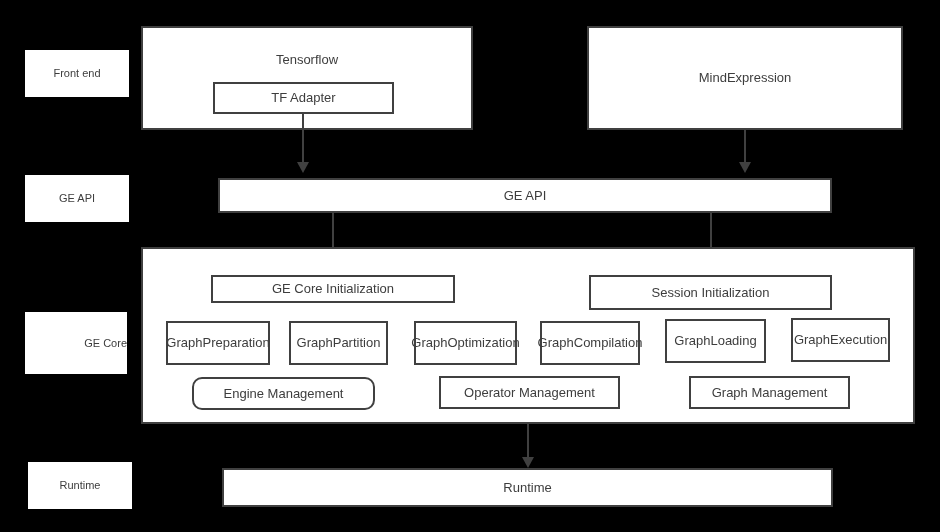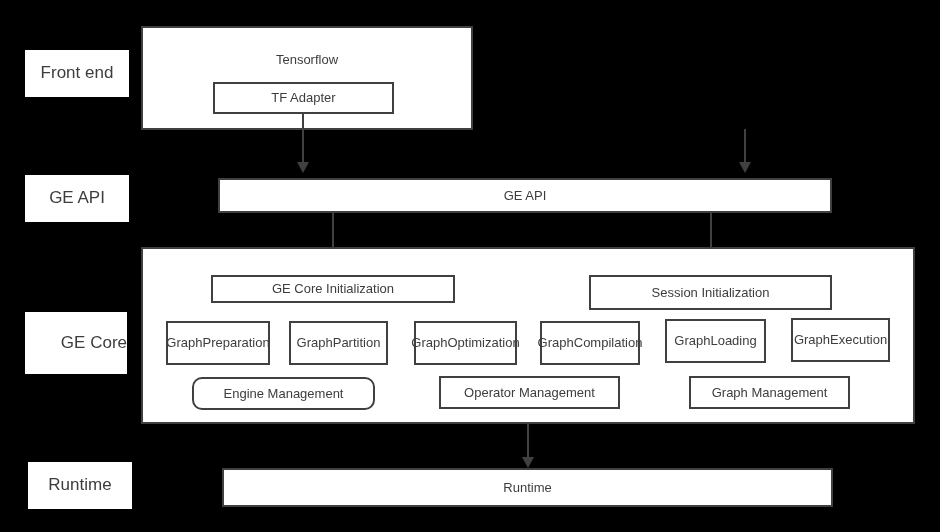--- a/index.html
+++ b/index.html
@@ -19,21 +19,21 @@
     display:flex;
     align-items:center;
     justify-content:center;
     text-align:center;
     box-sizing:border-box;
     line-height:1.18;
   }
   .bordered{border:2px solid #404040;}
   .plain{border:none;}
 
-  .lbl{font-size:17px;}
+  .lbl{font-size:11px;}
   .t13{font-size:13px;}
   .stack{flex-direction:row;}
 
   
   .vline{
     position:absolute;
     width:2px;
     background:#404040;
   }
   .arrowhead{
@@ -66,20 +66,23 @@
   </div>
 
   <div class="box bordered" style="left:141px;top:26px;width:332px;height:104px;align-items:flex-start;padding-top:24px;">
     <span class="t13">Tensorflow</span>
   </div>
 
   <div class="box bordered t13" style="left:213px;top:82px;width:181px;height:32px;">
     <span>TF Adapter</span>
   </div>
 
+  <div class="box bordered t13" style="left:587px;top:26px;width:316px;height:104px;">
+    <span>MindExpression</span>
+  </div>
 
   <div class="vline" style="left:302px;top:113px;height:50px;"></div>
   <div class="arrowhead" style="left:297px;top:162px;"></div>
 
   <div class="vline" style="left:744px;top:129px;height:34px;"></div>
   <div class="arrowhead" style="left:739px;top:162px;"></div>
 
   <div class="box bordered t13" style="left:218px;top:178px;width:614px;height:35px;">
     <span>GE API</span>
   </div>

